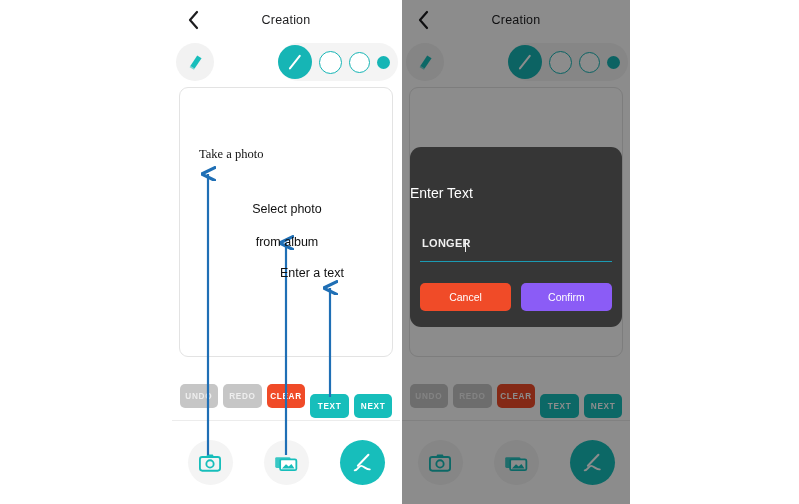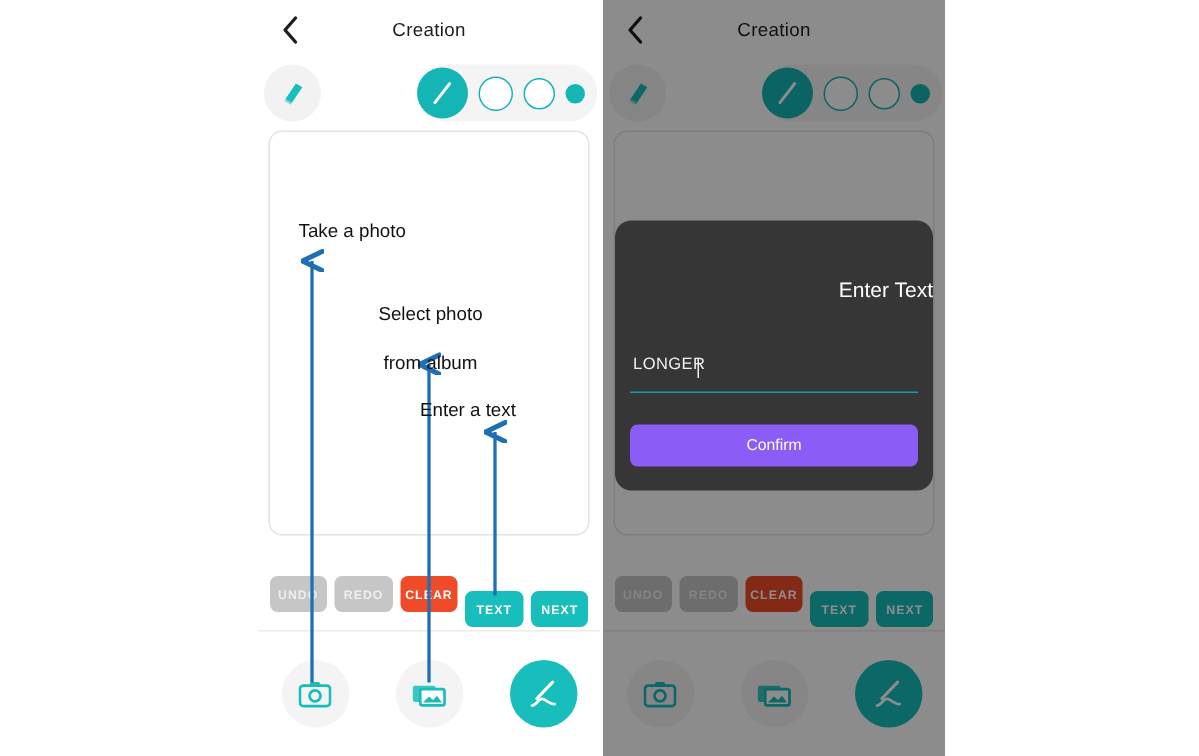--- a/index.html
+++ b/index.html
@@ -100,30 +100,31 @@
   }
   .navcircle.accent{background:#17bebb;width:45px;height:45px;}
 
   
   .modal{
     position:absolute;left:8px;top:147px;width:212px;height:180px;
     background:#363636;border-radius:11px;z-index:60;
     box-sizing:border-box;
   }
   .modal-title{
-    position:absolute;left:0;top:38px;width:100%;text-align:right;
+    position:absolute;left:0;top:38px;width:100%;text-align:left;
     font-size:14px;color:#ffffff;
   }
   .modal-input-wrap{
     position:absolute;left:10px;top:88px;width:192px;height:26px;
     border-bottom:1.4px solid #1b9ab3;
   }
   .modal-input{
     position:absolute;left:2px;top:2px;font-size:11px;color:#f0f0f0;
     letter-spacing:.3px;
+    font-weight:bold;
   }
   .caret{
     display:inline-block;width:1px;height:13px;background:#f0f0f0;
     vertical-align:-2px;margin-left:1px;
   }
   .modal-buttons{
     position:absolute;left:10px;top:136px;width:192px;height:28px;
     display:flex;gap:10px;
   }
   .mbtn{
@@ -275,34 +276,35 @@
 
     <div class="dim"></div>
 
     <div class="modal">
       <div class="modal-title">Enter Text</div>
       <div class="modal-input-wrap">
         <span class="modal-input">LONGER</span>
           <span class="caret" style="position:absolute;left:44px;top:4px;"></span>
       </div>
       <div class="modal-buttons">
+        <div class="mbtn cancel">Cancel</div>
         <div class="mbtn confirm">Confirm</div>
       </div>
     </div>
   </div>
 
   <svg class="arrows" viewBox="0 0 799 504">
     <defs>
       <marker id="ah" markerWidth="7" markerHeight="7" refX="3.3" refY="3.3" orient="auto">
         <path d="M0.4,6.4 L3.3,0.4 L6.2,6.4" fill="none" stroke="#1f6fb5" stroke-width="1.5" stroke-linecap="round" stroke-linejoin="round"></path>
       </marker>
     </defs>
     <line x1="208" y1="455" x2="208" y2="174" stroke="#1f6fb5" stroke-width="2.2" marker-end="url(#ah)"></line>
     <line x1="286" y1="455" x2="286" y2="243" stroke="#1f6fb5" stroke-width="2.2" marker-end="url(#ah)"></line>
     <line x1="330" y1="397" x2="330" y2="288" stroke="#1f6fb5" stroke-width="2.2" marker-end="url(#ah)"></line>
   </svg>
 
-  <div class="anno" style="left:199px;top:146px;">Take a photo</div>
+  <div class="anno" style="left:199px;top:146px;font-family:Liberation Serif, serif;">Take a photo</div>
   <div class="anno c" style="left:242px;top:201px;width:90px;">Select photo</div>
   <div class="anno c" style="left:242px;top:220px;width:90px;margin-top:14px;">from album</div>
   <div class="anno" style="left:280px;top:265px;">Enter a text</div>
 
 </div>
 
 </body></html>

